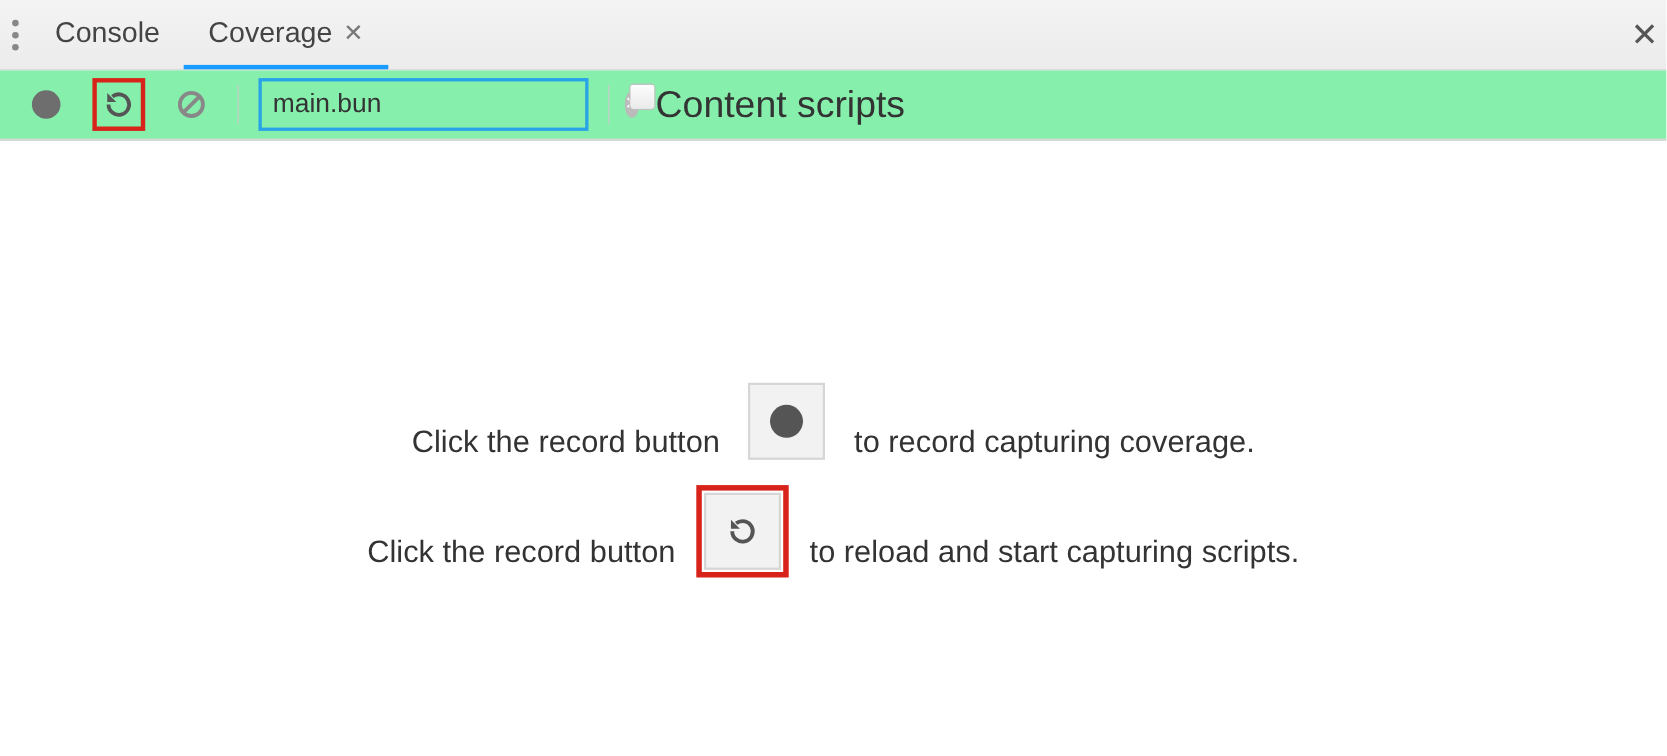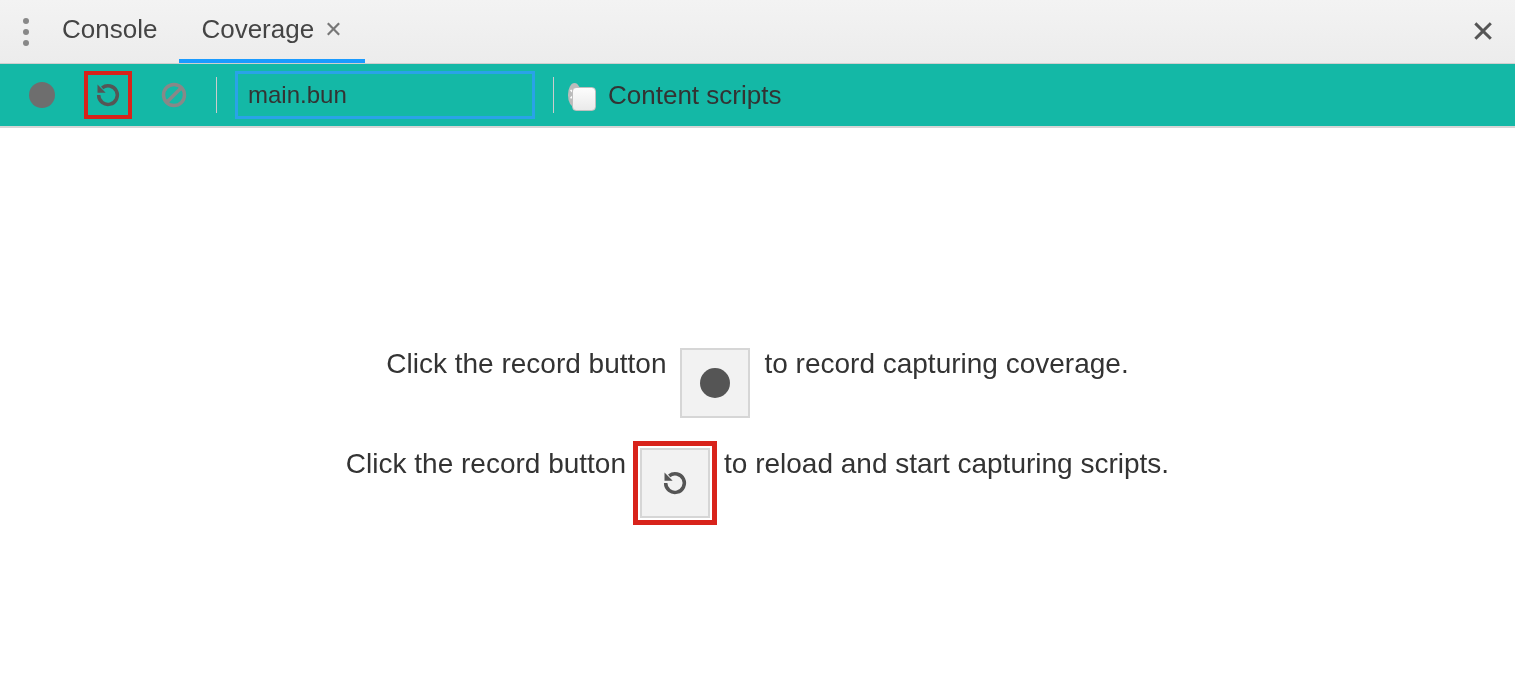--- a/index.html
+++ b/index.html
@@ -11,21 +11,21 @@
       height: 687px;
       overflow: hidden;
     }
     
     .tabbar {
       height: 64px;
       background: linear-gradient(#f3f3f3, #ececec);
       border-bottom: 1px solid #cfcfcf;
       display: flex;
       align-items: center;
-      padding: 0 12px;
+      padding: 0 0;
     }
     .kebab {
       display: flex; flex-direction: column; justify-content: center; gap: 5px;
       width: 28px; height: 40px; align-items: center; cursor: pointer;
     }
     .kebab span { width: 6px; height: 6px; border-radius: 50%; background: #888; }
     .tab {
       padding: 0 22px;
       height: 100%;
       display: flex; align-items: center; gap: 10px;
@@ -39,21 +39,21 @@
     .panel-close {
       margin-left: auto; font-size: 30px; color: #555; cursor: pointer;
       width: 40px; text-align: center;
     }
     
     .toolbar {
       height: 64px;
       display: flex; align-items: center; gap: 18px;
       padding: 16px 18px;
       border-bottom: 2px solid #d6d6d6;
-      background: #14b8a6;
+      background: #86efac;
     }
     .record-dot {
       width: 26px; height: 26px; border-radius: 50%; background: #6e6e6e;
     }
     .icon-btn {
       width: 48px; height: 48px;
       display: flex; align-items: center; justify-content: center;
       cursor: pointer;
     }
     .reload-icon svg, .clear-icon svg { width: 28px; height: 28px; }
@@ -68,32 +68,32 @@
     .filter-input {
       border: none; outline: none; font-size: 24px; color: #333; flex: 1;
       background: transparent;
     }
     .filter-input::placeholder { color: #aaa; }
     .clear-x {
       width: 24px; height: 24px; border-radius: 50%; background: #bbb;
       display: flex; align-items: center; justify-content: center;
       color: #fff; font-size: 16px; cursor: pointer; line-height: 1;
     }
-    .chk-wrap { display: flex; align-items: flex-end; gap: 12px; font-size: 26px; color: #333; }
+    .chk-wrap { display: flex; align-items: flex-start; gap: 0; font-size: 34px; color: #333; }
     .chk {
       width: 24px; height: 24px; border: 1px solid #bfbfbf; border-radius: 4px;
       background: linear-gradient(#fdfdfd,#eaeaea); cursor: pointer;
     }
     
     .content {
       display: flex; flex-direction: column; align-items: center;
       padding-top: 220px; gap: 30px;
     }
     .hint {
-      display: flex; align-items: flex-start; gap: 14px;
+      display: flex; align-items: flex-end; gap: 26px;
       font-size: 28px; color: #333;
     }
     .hint-btn {
       width: 70px; height: 70px;
       border: 2px solid #d6d6d6; background: #f2f2f2;
       display: flex; align-items: center; justify-content: center;
     }
     .hint-btn.big-highlight { outline: 5px solid #d8231b; outline-offset: 2px; }
     .dot-lg { width: 30px; height: 30px; border-radius: 50%; background: #555; }
   </style>

